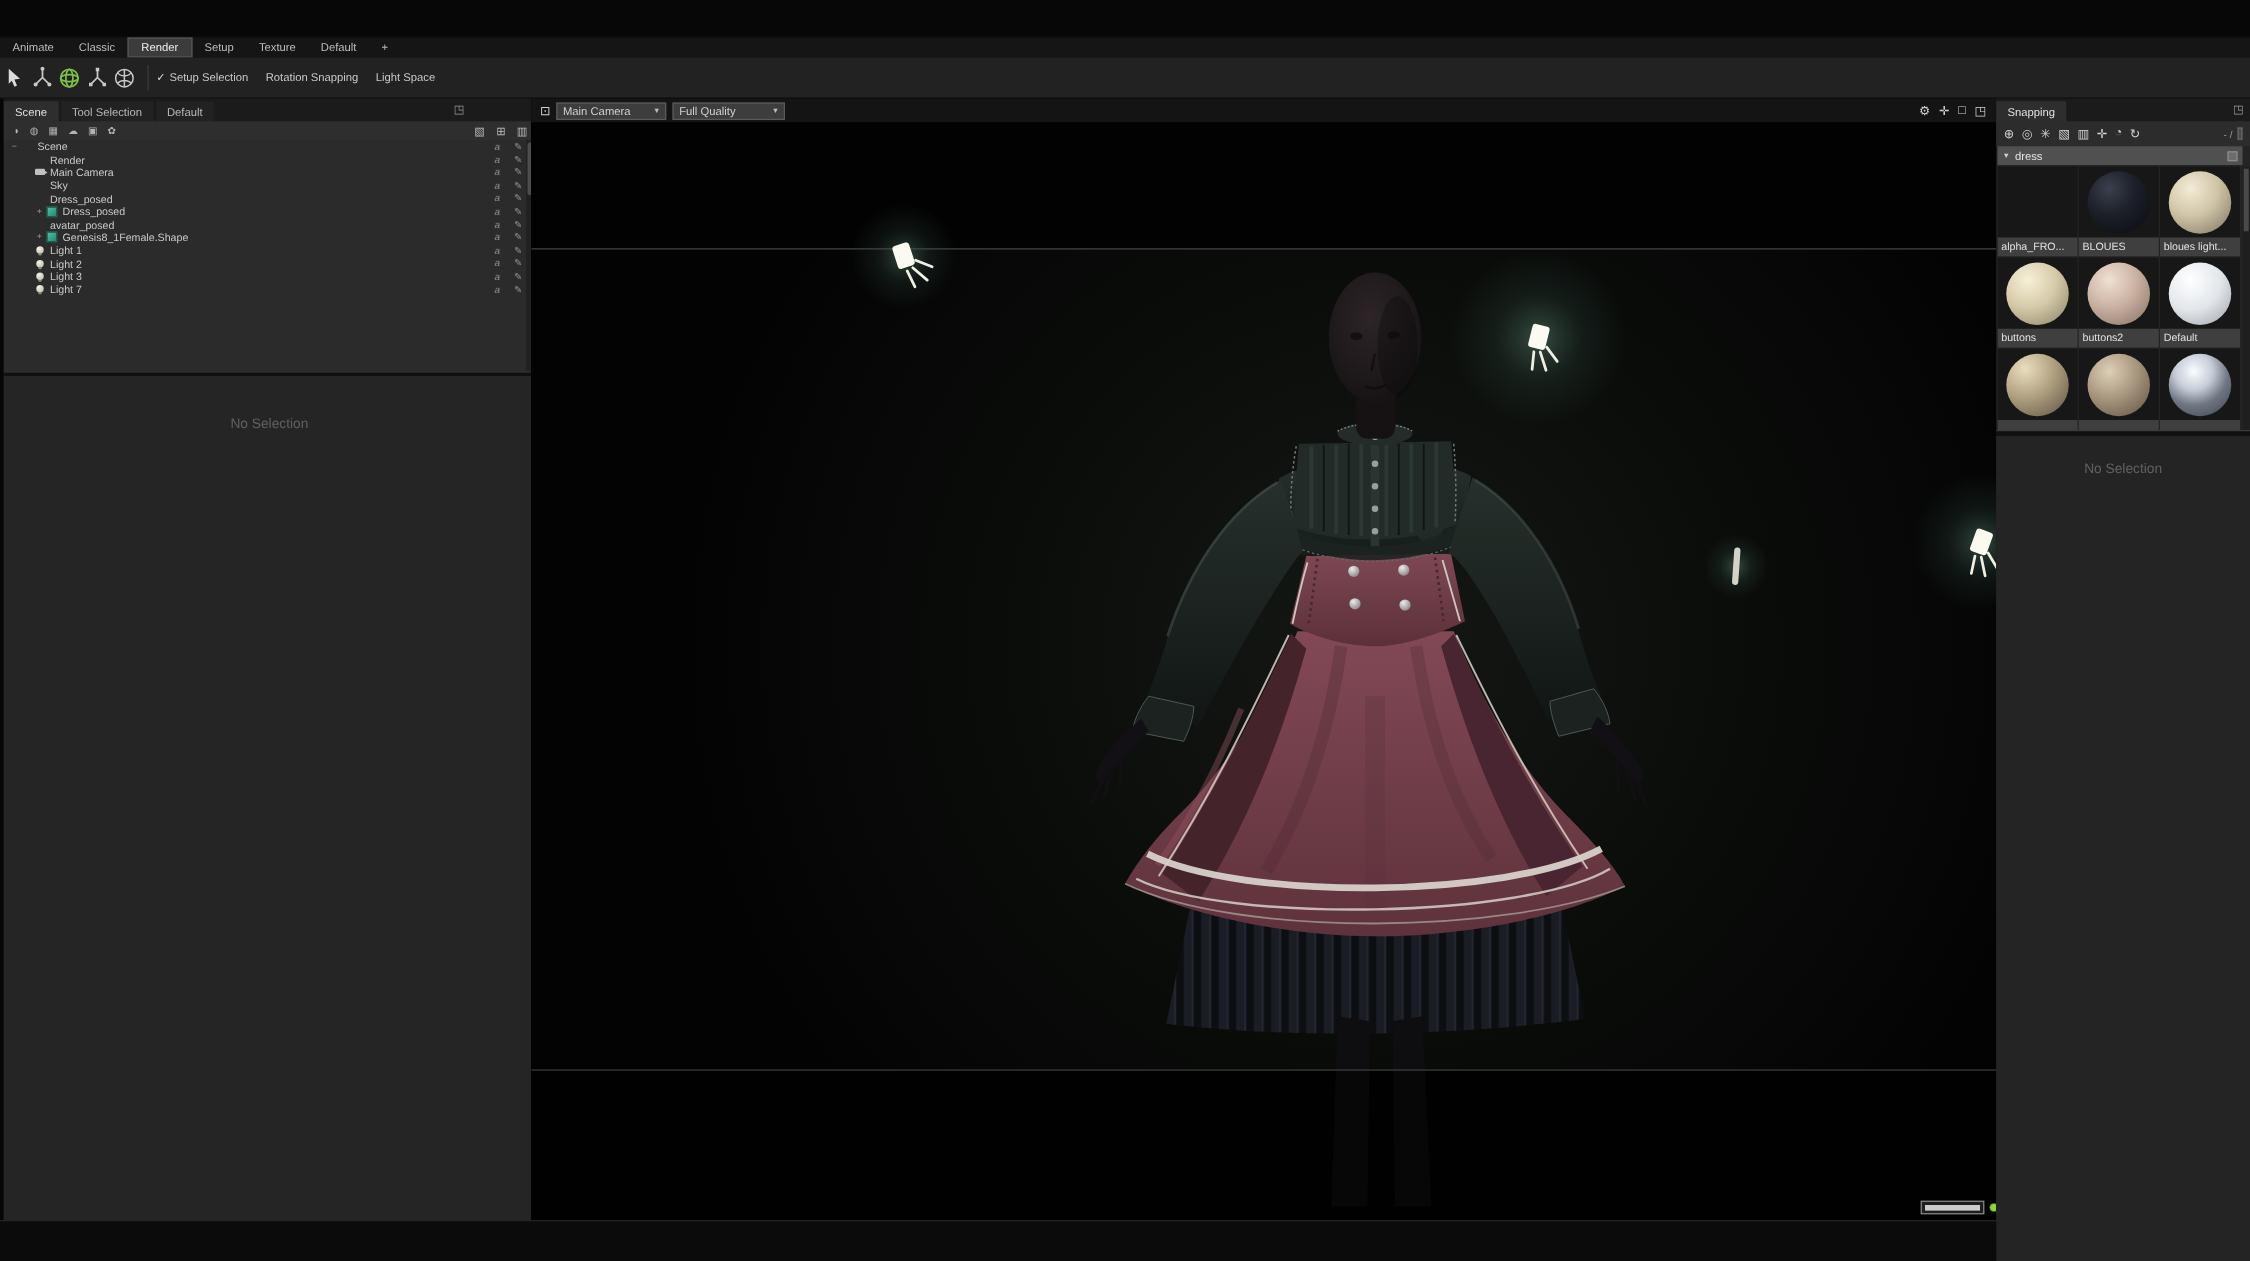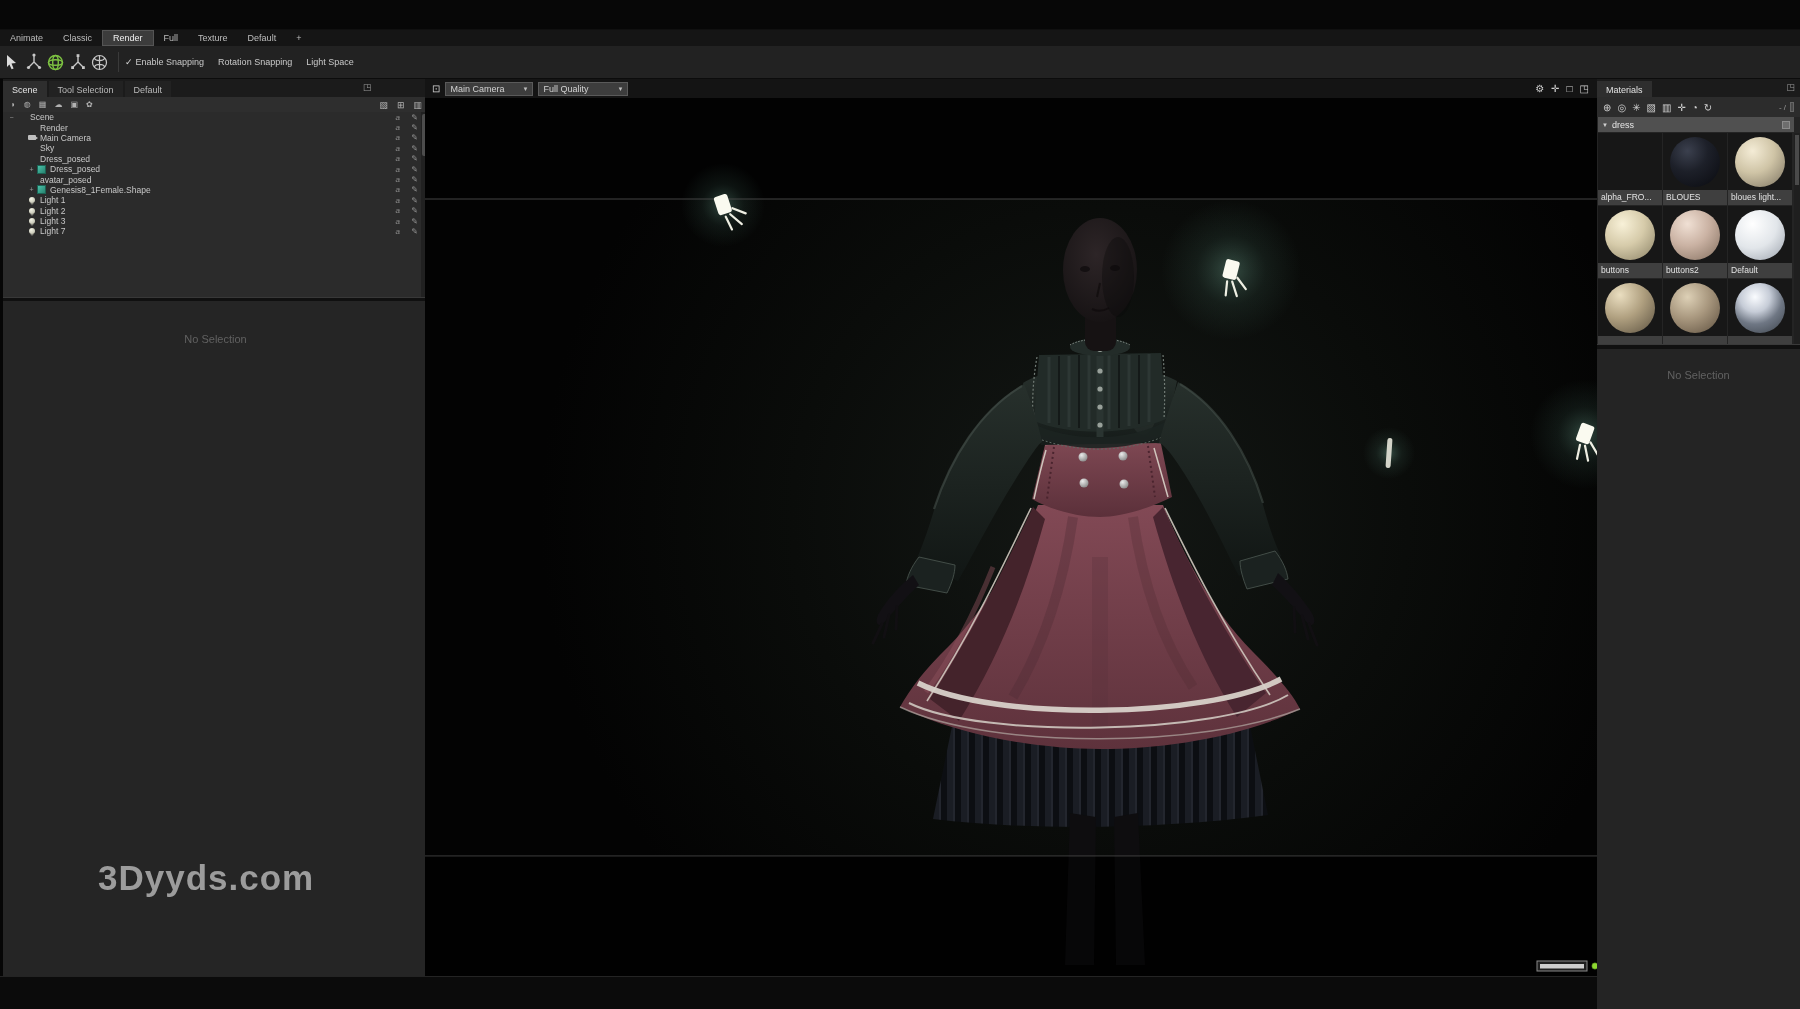--- a/index.html
+++ b/index.html
@@ -99,21 +99,21 @@
 <body>
 
 <div id="stage">
 
   <div id="titlebar" class="abs"></div>
 
   <div id="modebar" class="abs">
       <div class="mtab">Animate</div>
       <div class="mtab">Classic</div>
       <div class="mtab active">Render</div>
-      <div class="mtab">Full</div>
+      <div class="mtab">Setup</div>
       <div class="mtab">Texture</div>
       <div class="mtab">Default</div>
       <div class="mtab">+</div>
     </div>
 
   <div id="toolbar" class="abs">
     <div class="toolbtn">
       <svg width="16" height="16" viewBox="0 0 16 16">
         <path d="M3,1 L12,9 L7.5,9.6 L9.6,14.4 L7.6,15.3 L5.4,10.6 L3,13 Z" fill="#dcdcdc"></path>
       </svg>
@@ -151,21 +151,21 @@
       <svg width="19" height="19" viewBox="0 0 19 19">
         <g stroke="#c8c8c8" stroke-width="1.2" fill="none">
           <circle cx="9.5" cy="9.5" r="7"></circle>
           <path d="M9.5,2.5 L9.5,16.5 M4,5 C6,8.5 13,8.5 15,5 M4,14 C6,10.5 13,10.5 15,14"></path>
         </g>
       </svg>
     </div>
     <div class="tsep"></div>
     <div class="tlabel">
       <span class="chk">✓</span>
-      <span>Enable Snapping</span>
+      <span>Setup Selection</span>
     </div>
     <div class="tlabel">
         <span>Rotation Snapping</span>
       </div>
     <div class="tlabel">
         <span>Light Space</span>
       </div>
   </div>
 
   <div id="left-panel" class="abs">
@@ -473,21 +473,21 @@
             <rect x="1167" y="877" width="44" height="4.5" fill="#cdcdcd"></rect>
           </g>
           <circle cx="1222" cy="879" r="3.2" fill="#8fd832" stroke="#3f6d12" stroke-width="0.5"></circle>
         </g>
       </svg>
     </div>
   </div>
 
   <div id="right-panel" class="abs">
     <div class="ptabrow">
-      <div class="ptab active">Materials</div>
+      <div class="ptab active">Snapping</div>
       <span class="popout" style="right:5px;">◳</span>
     </div>
     <div id="mat-toolbar">
       <span id="mat-tool-icons" style="display:flex;">
           <span class="mic">⊕</span>
           <span class="mic">◎</span>
           <span class="mic">✳</span>
           <span class="mic">▧</span>
           <span class="mic">▥</span>
           <span class="mic">✛</span>
@@ -560,14 +560,13 @@
         <div class="handle"></div>
       </div>
     <div id="mat-divider"></div>
     <div id="mat-props">
       <div class="noselect" style="padding-top:20px;">No Selection</div>
     </div>
   </div>
 
   <div id="bottom-strip" class="abs"></div>
 
-  <div id="watermark" class="abs">3Dyyds.com</div>
 </div>
 
 </body></html>

